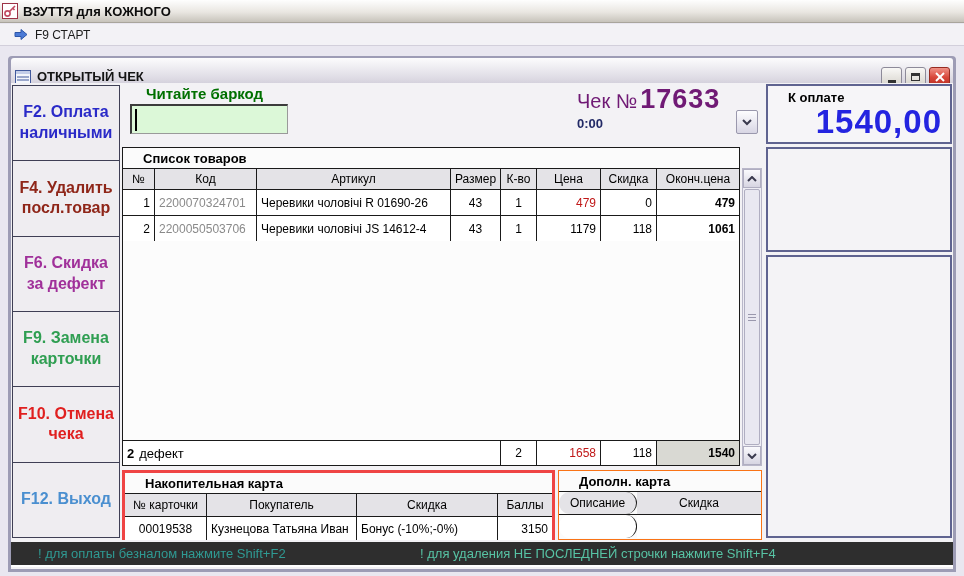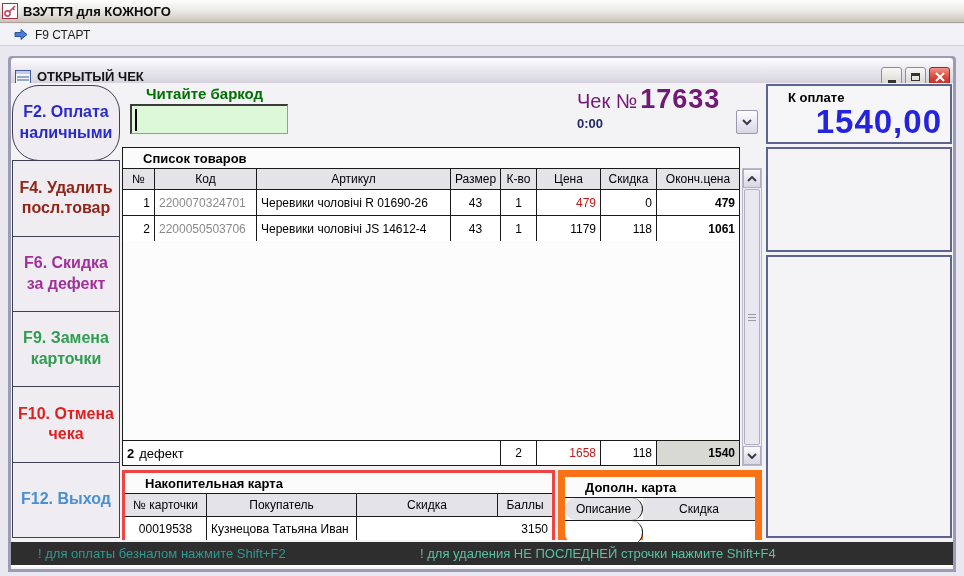--- a/index.html
+++ b/index.html
@@ -36,21 +36,21 @@
   .glyph-max { display:block; width:9px; height:8px; border:1px solid #333; border-top:3px solid #333; }
 
   .mdi-content { position:absolute; left:3px; top:27px; width:942px; height:486px; background:#f3f2f5; overflow:hidden; }
   .mdi-content > * { position:absolute; }
 
   
   .sidebar { left:1px; top:2px; width:108px; height:453px; display:flex; flex-direction:column; }
   .side-btn { flex:1; background:#efedf1; border:1px solid #3f3f55; margin-top:-1px;
     font-family:inherit; font-weight:bold; font-size:16px; line-height:1.3; text-align:center;
     padding:2px 4px; cursor:default; }
-  .side-btn:first-child { margin-top:0;border-radius:27px; }
+  .side-btn:first-child { margin-top:0; }
   .c-f2  { color:#2a2ac8; }
   .c-f4  { color:#8f2619; }
   .c-f6  { color:#a0309a; }
   .c-f9  { color:#2f9e52; }
   .c-f10 { color:#e01f1f; }
   .c-f12 { color:#4a8fd0; }
 
   
   .barcode-label { left:135px; top:2px; font-size:15px; font-weight:bold; color:#007000; }
   .barcode-input { left:119px; top:21px; width:158px; height:30px; background:#dcf8d8;
@@ -104,21 +104,21 @@
   .sb-btn { height:19px; background:linear-gradient(180deg,#fafafd 0%,#d7d5e2 100%); border:1px solid #b0aec1;
     display:flex; align-items:center; justify-content:center; padding:0; cursor:default; }
   .sb-thumb { flex:1; margin:1px; background:linear-gradient(90deg,#f4f3f9 0%,#dcdaе7 100%);
     background:#e9e8f1; border:1px solid #b0aec1; border-radius:2px;
     display:flex; flex-direction:column; align-items:center; justify-content:center; gap:2px; }
   .grip { width:8px; height:1px; background:#9a98ad; }
 
   
   .loyalty-panel { left:111px; top:387px; width:433px; height:70px; background:#fbfbfb; border:3px solid #ef4444;
     display:flex; flex-direction:column; }
-  .extra-panel { left:547px; top:387px; width:204px; height:70px; background:#fbfbfb; border:7px solid #f97316;
+  .extra-panel { left:547px; top:387px; width:204px; height:70px; background:#fbfbfb; border:1px solid #f97316;
     display:flex; flex-direction:column; }
   .card-cell { border-right:1px solid #1a1a1a; font-size:12px; padding:4px 4px; overflow:hidden; white-space:nowrap; }
   .card-cell:last-child { border-right:none; }
   .card-head .card-cell { background:#e4e3e7; text-align:center; }
   .card-body .card-cell { background:#fff; height:23px; display:flex; align-items:center; }
   .lw-cardnum { width:82px; justify-content:center; text-align:center; }
   .lw-customer { width:150px; }
   .lw-disc { width:141px; }
   .lw-points { width:52px; flex:1; justify-content:flex-end; text-align:right; }
   .ew-desc { width:78px; text-align:center; justify-content:center;border-radius:11px; }
@@ -285,20 +285,21 @@
         <div class="section-title">Накопительная карта</div>
         <div class="t-row card-head">
           <div class="card-cell lw-cardnum">№ карточки</div>
           <div class="card-cell lw-customer">Покупатель</div>
           <div class="card-cell lw-disc">Скидка</div>
           <div class="card-cell lw-points">Баллы</div>
         </div>
         <div class="t-row card-body">
           <div class="card-cell lw-cardnum">00019538</div>
           <div class="card-cell lw-customer">Кузнецова Татьяна Иван</div>
+          <div class="card-cell lw-disc">Бонус (-10%;-0%)</div>
           <div class="card-cell lw-points">3150</div>
         </div>
       </div>
 
       <div class="extra-panel">
         <div class="section-title">Дополн. карта</div>
         <div class="t-row card-head">
           <div class="card-cell ew-desc">Описание</div>
           <div class="card-cell ew-disc">Скидка</div>
         </div>

